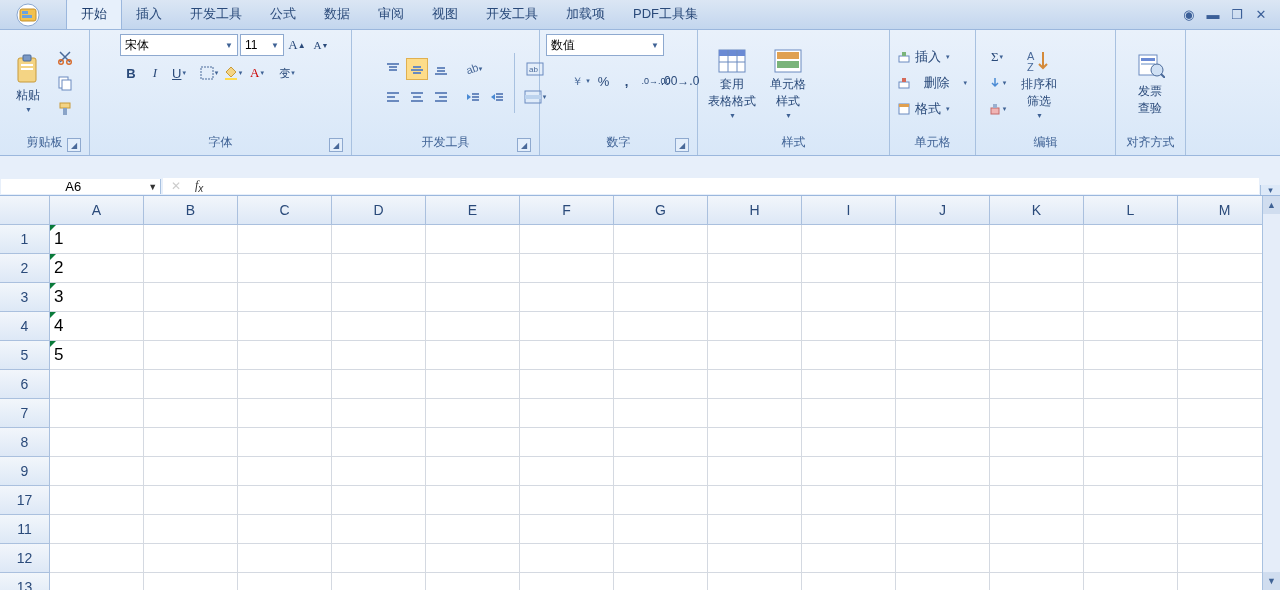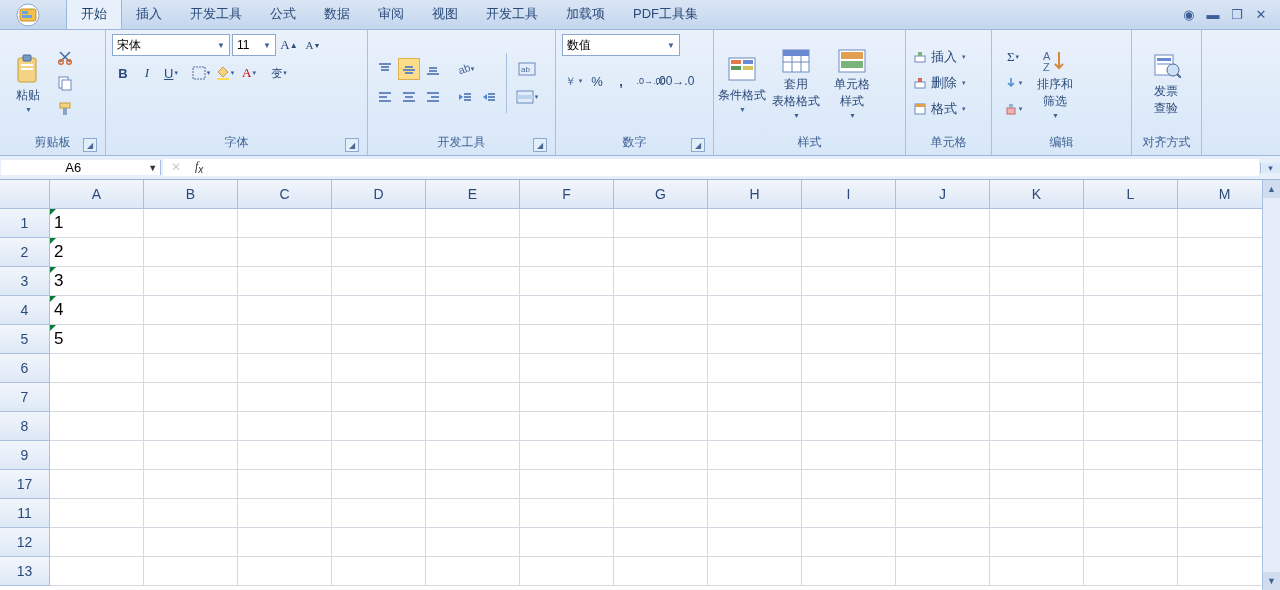--- a/index.html
+++ b/index.html
@@ -23,25 +23,25 @@
 .ribbon-group-body { flex: 1; display: flex; align-items: center; gap: 4px; }
 .ribbon-group-title { text-align: center; font-size: 12px; color: #3f6295; padding: 2px 0; position: relative; }
 .dlg-launcher { position: absolute; right: 2px; bottom: 1px; width: 14px; height: 14px; border: 1px solid #8ea9cf; display: flex; align-items: center; justify-content: center; font-size: 8px; color: #4a6a9a; background: #e3eefb; }
 
 .big-btn { display: flex; flex-direction: column; align-items: center; justify-content: center; width: 44px; height: 72px; font-size: 12px; color: #2a4a7a; gap: 2px; }
 .big-btn .ico { width: 32px; height: 32px; display: flex; align-items: center; justify-content: center; }
 .small-btn { width: 22px; height: 22px; display: inline-flex; align-items: center; justify-content: center; border: 1px solid transparent; color: #2a4a7a; font-size: 13px; }
 .sep { border-left: 1px solid #a8c1e0; margin: 4px 2px; height: 60px; }
 .combo { background: #fff; border: 1px solid #8ea9cf; height: 22px; display: flex; align-items: center; padding: 0 4px; font-size: 12px; }
 .combo .arrow { margin-left: auto; font-size: 8px; color: #3f6295; padding-left: 4px; }
-.row { display: flex; align-items: flex-start; gap: 2px; }
+.row { display: flex; align-items: flex-start; gap: 2px; margin-left: 24px; }
 .col { display: flex; flex-direction: column; gap: 4px; }
 
 
-.formula-row { height: 24px; background: #e7effa; border-bottom: 1px solid #9bb7dd; display: flex; align-items: center; }
+.formula-row { height: 40px; background: #e7effa; border-bottom: 1px solid #9bb7dd; display: flex; align-items: flex-end; }
 .namebox { width: 160px; border-right: 1px solid #a8c1e0; display: flex; align-items: center; background: #fff; margin: 1px; }
 .namebox input { border: none; width: 100%; text-align: center; font-size: 13px; outline: none; background: transparent; }
 .namebox .dd { width: 16px; text-align: center; color: #333; font-size: 9px; }
 .fx-area { display: flex; align-items: center; flex: 1; background: #fff; margin: 1px; }
 .fx-area .btn { width: 26px; text-align: center; color: #888; }
 .fx-area .fx { font-style: italic; font-family: serif; padding: 0 6px; color: #333; }
 .fx-area input { flex: 1; border: none; outline: none; font-size: 13px; padding-left: 6px; }
 .fx-expand { width: 20px; display: flex; align-items: center; justify-content: center; background: #dde9f8; border-left: 1px solid #a8c1e0; font-size: 9px; color: #3f6295; }
 
 
@@ -89,21 +89,21 @@
     <div class="win-controls">
       <span>◉</span>
       <span>▬</span>
       <span>❐</span>
       <span>✕</span>
     </div>
   </div>
 
   <div class="ribbon">
 
-    <div class="ribbon-group" style="width:106px">
+    <div class="ribbon-group" style="width:90px">
       <div class="ribbon-group-body">
         <div class="big-btn">
           <div class="ico">
             <svg width="26" height="30" viewBox="0 0 26 30">
                 <rect x="3" y="4" width="18" height="24" rx="2" fill="#f4d484" stroke="#c79a3a"></rect>
                 <rect x="8" y="1" width="8" height="6" rx="1" fill="#7a98c4" stroke="#4a6a9a"></rect>
                 <rect x="6" y="10" width="12" height="2" fill="#fff"></rect>
                 <rect x="6" y="14" width="12" height="2" fill="#fff"></rect>
               </svg>
           </div>
@@ -299,33 +299,20 @@
           <span style="width:4px"></span>
           <span class="small-btn" style="font-size:9px">.0→.00</span>
           <span class="small-btn" style="font-size:12px">.00→.0</span>
         </div>
       </div>
       <div class="ribbon-group-title"><span>数字</span><span class="dlg-launcher">◢</span></div>
     </div>
 
     <div class="ribbon-group" style="width:192px">
       <div class="ribbon-group-body">
-        <div class="big-btn">
-          <div class="ico">
-              <svg width="30" height="26">
-                <rect x="2" y="2" width="26" height="22" fill="#fff" stroke="#6a8abf"></rect>
-                <rect x="4" y="4" width="10" height="4" fill="#e07a4a"></rect>
-                <rect x="4" y="10" width="10" height="4" fill="#5a9a5a"></rect>
-                <rect x="16" y="4" width="10" height="4" fill="#6a8ad4"></rect>
-                <rect x="16" y="10" width="10" height="4" fill="#d4c45a"></rect>
-              </svg>
-            </div>
-          <span style="white-space:pre">条件格式</span>
-            <span class="tri">▼</span>
-        </div>
         <div class="big-btn" style="width:56px">
           <div class="ico">
               <svg width="30" height="26">
                 <rect x="2" y="2" width="26" height="22" fill="#fff" stroke="#6a8abf"></rect>
                 <rect x="2" y="2" width="26" height="6" fill="#6a8ad4"></rect>
                 <line x1="11" y1="2" x2="11" y2="24" stroke="#6a8abf"></line>
                 <line x1="20" y1="2" x2="20" y2="24" stroke="#6a8abf"></line>
                 <line x1="2" y1="14" x2="28" y2="14" stroke="#6a8abf"></line>
               </svg>
             </div>
@@ -353,21 +340,21 @@
       <div class="ribbon-group-body">
         <div class="col" style="gap:4px">
           <span class="small-btn" style="width:72px;justify-content:flex-start;gap:4px">
               <svg width="14" height="14">
                 <rect x="2" y="6" width="10" height="6" fill="#fff" stroke="#6a8abf"></rect>
                 <rect x="5" y="2" width="4" height="4" fill="#7ab47a"></rect>
               </svg>
               <span>插入</span>
               <span class="tri">▾</span>
             </span>
-          <span class="small-btn" style="width:72px;justify-content:flex-start;gap:4px">
+          <span class="small-btn" style="width:72px;justify-content:space-between;gap:4px">
               <svg width="14" height="14">
                 <rect x="2" y="6" width="10" height="6" fill="#fff" stroke="#6a8abf"></rect>
                 <rect x="5" y="2" width="4" height="4" fill="#d46a5a"></rect>
               </svg>
               <span>删除</span>
               <span class="tri">▾</span>
             </span>
           <span class="small-btn" style="width:72px;justify-content:flex-start;gap:4px">
               <svg width="14" height="14">
                 <rect x="2" y="2" width="10" height="10" fill="#fff" stroke="#6a8abf"></rect>

